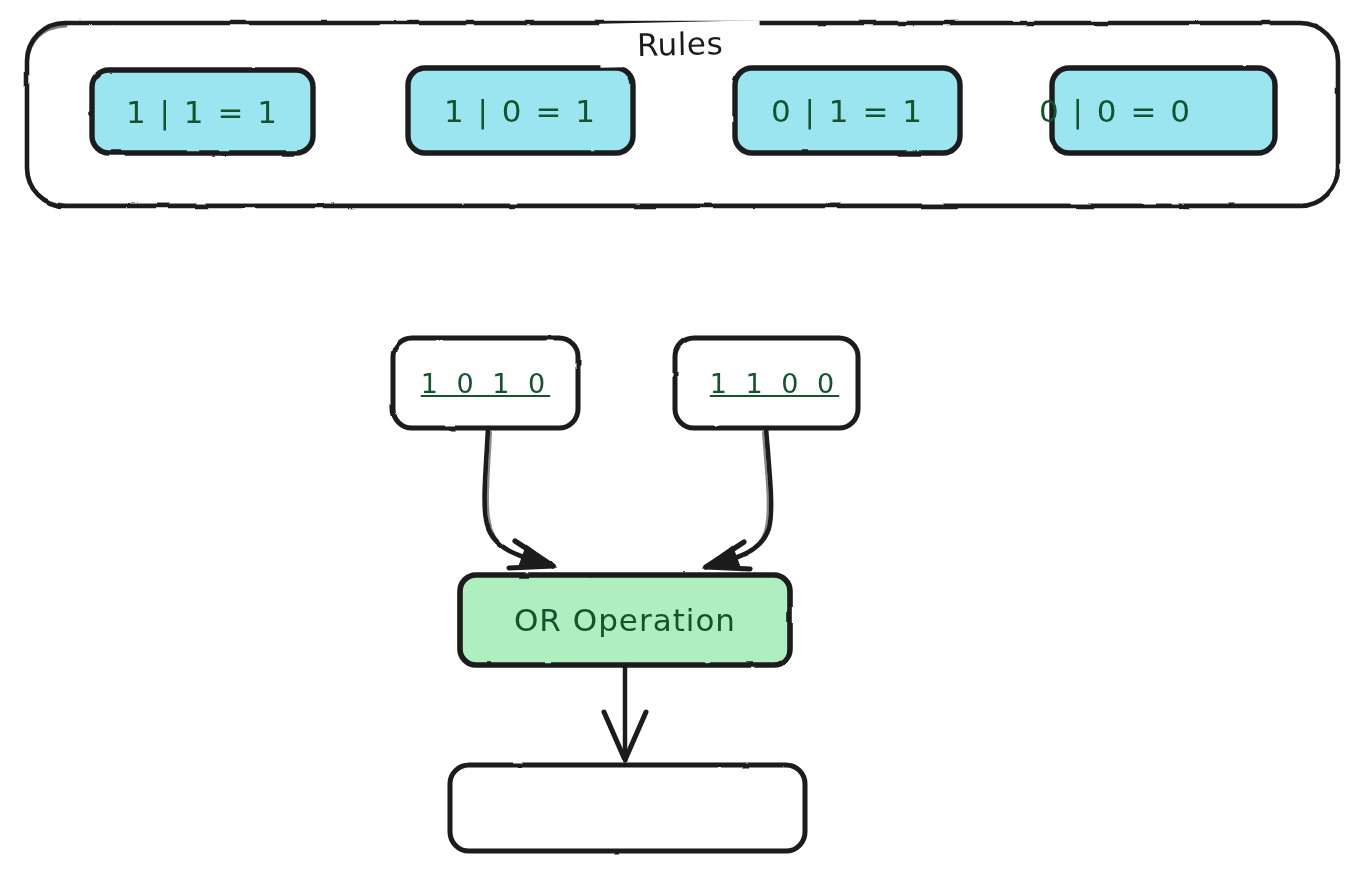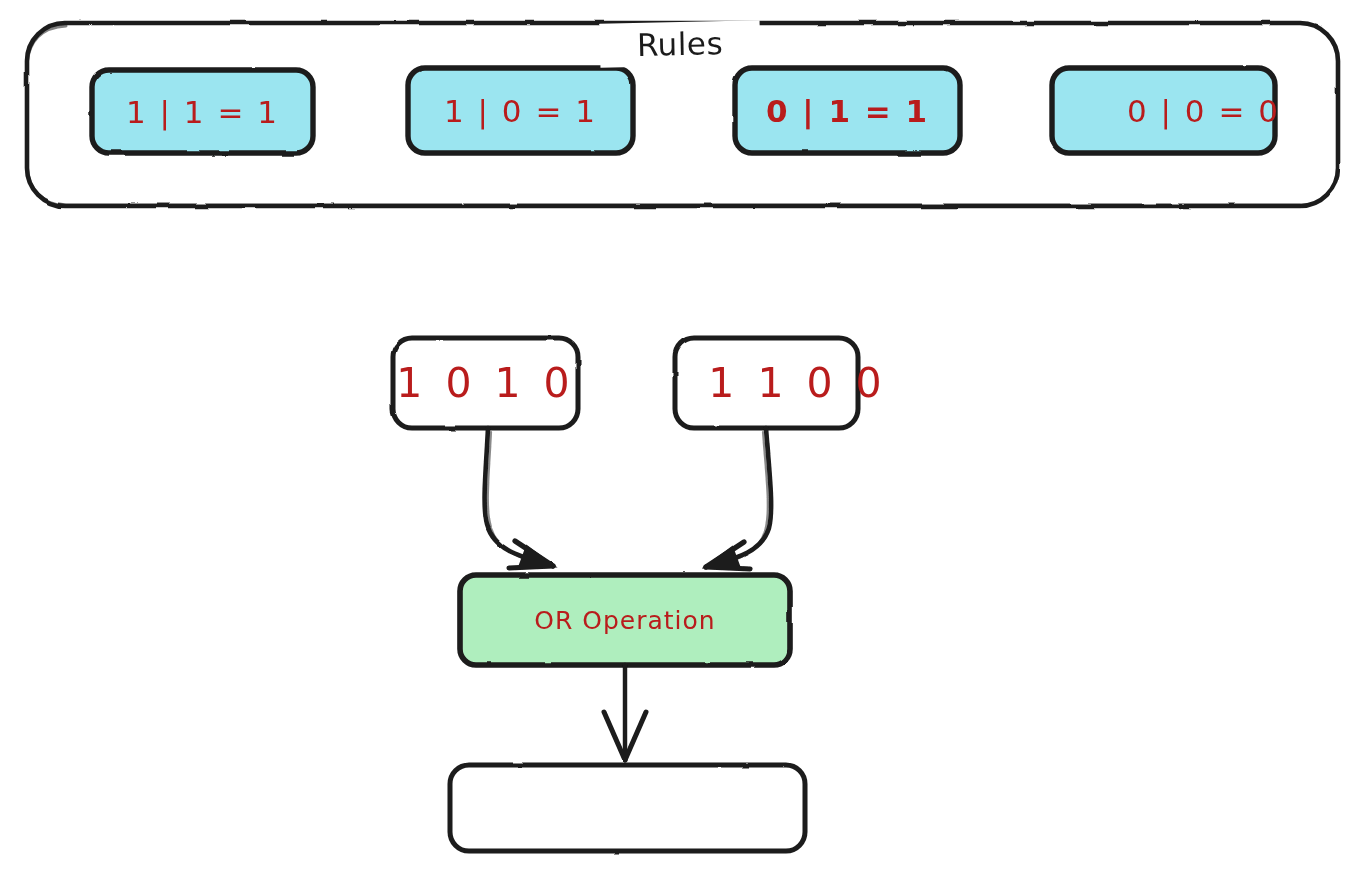--- a/index.html
+++ b/index.html
@@ -28,21 +28,21 @@
     pointer-events: none;
   }
 
   
   .node-label {
     position: absolute;
     display: flex;
     align-items: center;
     justify-content: center;
     text-align: center;
-    color: #b91c1c;
+    color: #14532d;
     font-family: "DejaVu Sans", sans-serif;
     letter-spacing: 0.5px;
     white-space: nowrap;
     user-select: none;
   }
 
   
   .group-title {
     position: absolute;
     left: 600px;
@@ -56,32 +56,32 @@
     transform: rotate(-1.2deg);
   }
 
   
   .rule-label {
     font-size: 31px;
     letter-spacing: 2px;
   }
   .rule-1 { left: 92px;   top: 70px;  width: 221px; height: 83px; }
   .rule-2 { left: 408px;  top: 68px;  width: 225px; height: 85px; text-align: right; }
-  .rule-3 { left: 735px;  top: 68px;  width: 225px; height: 85px; font-weight: bold; }
-  .rule-4 { left: 1092px; top: 68px;  width: 223px; height: 85px; }
+  .rule-3 { left: 735px;  top: 68px;  width: 225px; height: 85px; }
+  .rule-4 { left: 1004px; top: 68px;  width: 223px; height: 85px; }
 
   
-  .input-label { font-size: 41px; letter-spacing: 5px; }
+  .input-label { font-size: 27px; letter-spacing: 5px; text-decoration: underline; }
   .input-a { left: 393px; top: 338px; width: 185px; height: 90px; }
-  .input-b { left: 706px; top: 338px; width: 183px; height: 90px; }
+  .input-b { left: 683px; top: 338px; width: 183px; height: 90px; }
 
   
   .op-label {
     left: 460px; top: 575px; width: 330px; height: 90px;
-    font-size: 25px; letter-spacing: 1px;
+    font-size: 31px; letter-spacing: 1px;
   }
 
   
   .result-label {
     left: 450px; top: 765px; width: 355px; height: 86px;
     font-size: 33px; letter-spacing: 1.5px;
   }
 </style>
 </head>
 <body>

